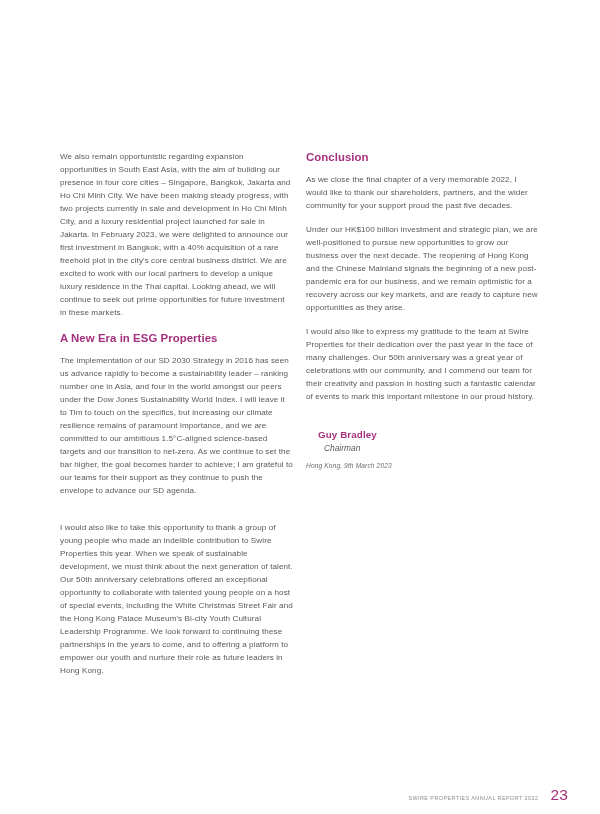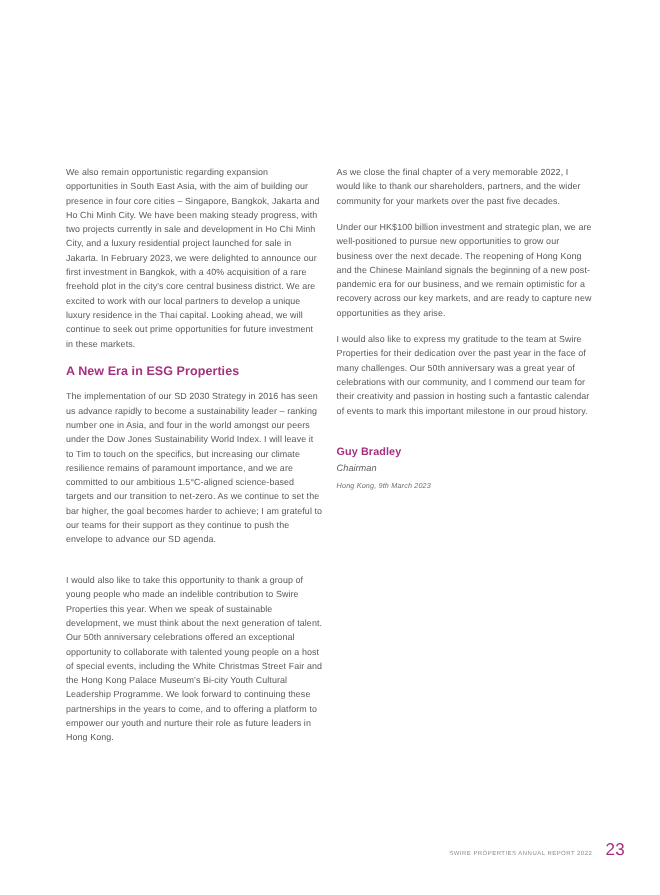--- a/index.html
+++ b/index.html
@@ -70,43 +70,45 @@
   .signature-block {
     margin-top: 25px;
   }
   .signature-name {
     font-family: "Liberation Sans", sans-serif;
     font-size: 9.8px;
     font-weight: bold;
     color: #a5307e;
     line-height: 13px;
     letter-spacing: 0.01em;
+    margin-left: 12px;
   }
   .signature-title {
     font-family: "Liberation Sans", sans-serif;
     font-size: 8.4px;
     font-style: italic;
     color: #58595b;
     line-height: 13px;
     margin-top: 1px;
+    margin-left: 18px;
   }
   .signature-place {
     font-family: "Liberation Sans", sans-serif;
     font-size: 6.6px;
     font-style: italic;
     color: #6d6e71;
     line-height: 12px;
     margin-top: 5px;
     letter-spacing: 0.02em;
   }
 
   .footer {
     position: absolute;
     right: 32px;
-    bottom: 34px;
+    bottom: 12px;
     display: flex;
     flex-direction: row;
     align-items: baseline;
     gap: 12px;
   }
   .footer-label {
     font-family: "Liberation Sans", sans-serif;
     font-size: 5.4px;
     letter-spacing: 0.085em;
     color: #8c8c8e;
@@ -133,22 +135,23 @@
       <p class="body-text">We also remain opportunistic regarding expansion opportunities in South East Asia, with the aim of building our presence in four core cities – Singapore, Bangkok, Jakarta and Ho Chi Minh City. We have been making steady progress, with two projects currently in sale and development in Ho Chi Minh City, and a luxury residential project launched for sale in Jakarta. In February 2023, we were delighted to announce our first investment in Bangkok, with a 40% acquisition of a rare freehold plot in the city's core central business district. We are excited to work with our local partners to develop a unique luxury residence in the Thai capital. Looking ahead, we will continue to seek out prime opportunities for future investment in these markets.</p>
 
       <h2 class="section-heading">A New Era in ESG Properties</h2>
 
       <p class="body-text">The implementation of our SD 2030 Strategy in 2016 has seen us advance rapidly to become a sustainability leader – ranking number one in Asia, and four in the world amongst our peers under the Dow Jones Sustainability World Index. I will leave it to Tim to touch on the specifics, but increasing our climate resilience remains of paramount importance, and we are committed to our ambitious 1.5°C-aligned science-based targets and our transition to net-zero. As we continue to set the bar higher, the goal becomes harder to achieve; I am grateful to our teams for their support as they continue to push the envelope to advance our SD agenda.</p>
 
       <p class="body-text">I would also like to take this opportunity to thank a group of young people who made an indelible contribution to Swire Properties this year. When we speak of sustainable development, we must think about the next generation of talent. Our 50th anniversary celebrations offered an exceptional opportunity to collaborate with talented young people on a host of special events, including the White Christmas Street Fair and the Hong Kong Palace Museum's Bi-city Youth Cultural Leadership Programme. We look forward to continuing these partnerships in the years to come, and to offering a platform to empower our youth and nurture their role as future leaders in Hong Kong.</p>
     </div>
 
     <div class="column">
+      <h2 class="section-heading first">Conclusion</h2>
 
-      <p class="body-text">As we close the final chapter of a very memorable 2022, I would like to thank our shareholders, partners, and the wider community for your markets over the past five decades.</p>
+      <p class="body-text">As we close the final chapter of a very memorable 2022, I would like to thank our shareholders, partners, and the wider community for your support proud the past five decades.</p>
 
       <p class="body-text">Under our HK$100 billion investment and strategic plan, we are well-positioned to pursue new opportunities to grow our business over the next decade. The reopening of Hong Kong and the Chinese Mainland signals the beginning of a new post-pandemic era for our business, and we remain optimistic for a recovery across our key markets, and are ready to capture new opportunities as they arise.</p>
 
       <p class="body-text">I would also like to express my gratitude to the team at Swire Properties for their dedication over the past year in the face of many challenges. Our 50th anniversary was a great year of celebrations with our community, and I commend our team for their creativity and passion in hosting such a fantastic calendar of events to mark this important milestone in our proud history.</p>
 
       <div class="signature-block">
         <div class="signature-name">Guy Bradley</div>
         <div class="signature-title">Chairman</div>
         <div class="signature-place">Hong Kong, 9th March 2023</div>
       </div>

